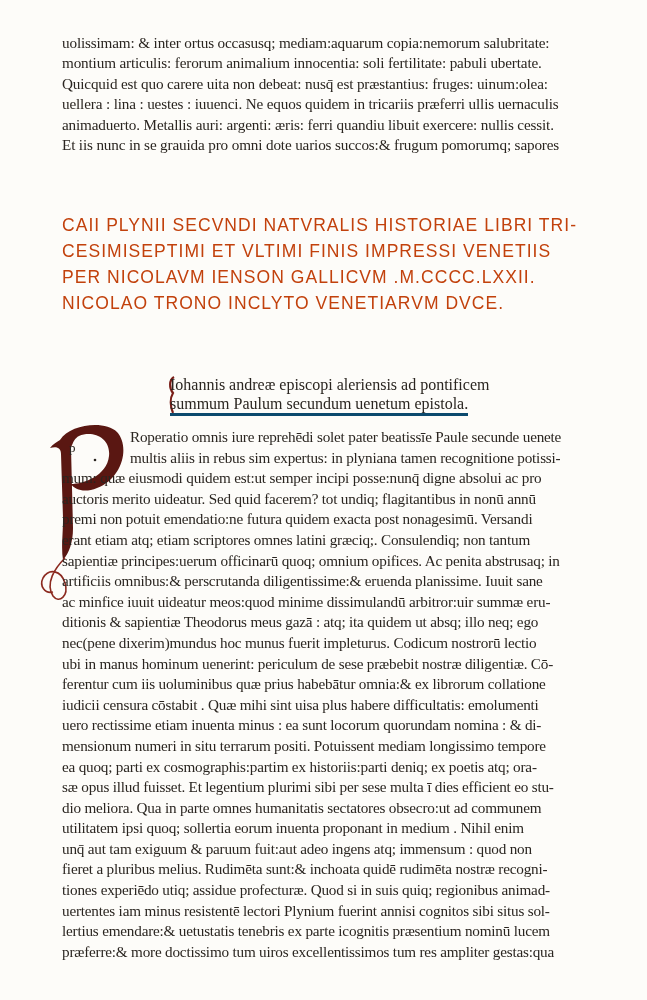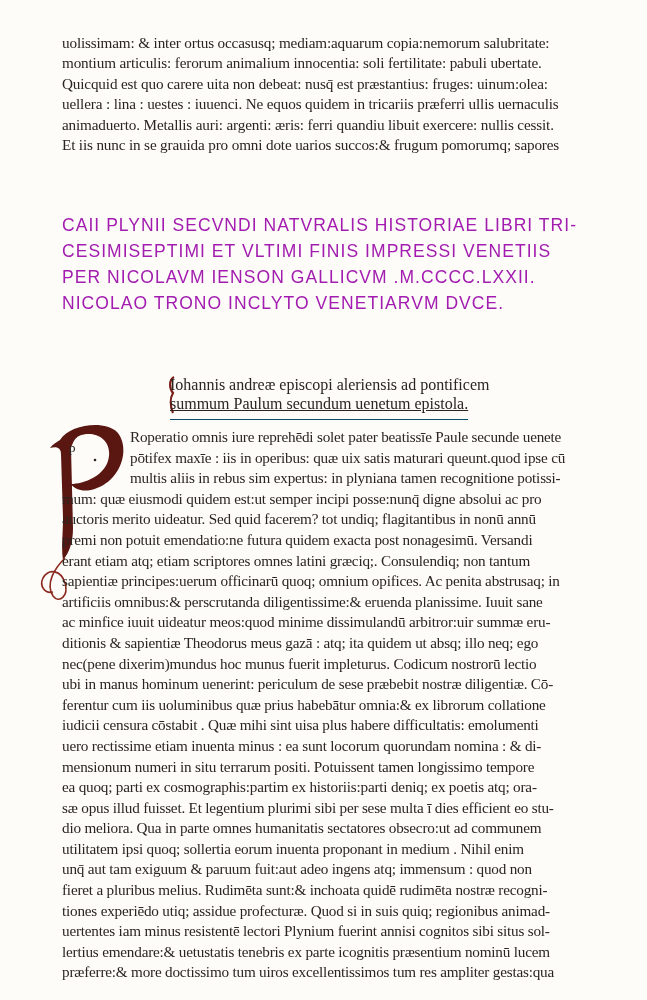--- a/index.html
+++ b/index.html
@@ -13,29 +13,29 @@
     .page { position: absolute; left: 0; top: 0; width: 572px; height: 1000px; }
     .block-top {
       position: absolute; left: 62px; top: 33px; width: 560px;
       font-size: 15.2px; line-height: 20.4px; letter-spacing: -0.15px;
     }
     .line { white-space: nowrap; display: block; }
     .colophon {
       position: absolute; left: 62px; top: 212px; width: 560px;
       font-family: "Liberation Sans", "DejaVu Sans", sans-serif;
       font-size: 17.5px; line-height: 26px; letter-spacing: 1.05px;
-      color: #a21caf;
+      color: #c2410c;
     }
     .colophon .line { text-align: justify; }
     .epistle-heading {
       position: absolute; left: 170px; top: 375px; width: 360px;
       font-size: 16px; line-height: 19px;
     }
     .epistle-heading .line.underline {
-      border-bottom: 1px solid #0c4a6e; padding-bottom: 6px; display: inline-block; text-decoration: underline;
+      border-bottom: 3px solid #0c4a6e; padding-bottom: 0; display: inline-block;
     }
     .heading-bracket {
       position: absolute; left: 167px; top: 376px; width: 10px; height: 38px;
     }
     .body-text {
       position: absolute; left: 62px; top: 427px; width: 562px;
       font-size: 15.2px; line-height: 20.6px; letter-spacing: -0.2px;
     }
     .body-text .line.indent { padding-left: 68px; }
     .initial {
@@ -77,36 +77,35 @@
 
   <svg class="initial" viewBox="0 0 95 190">
     <path d="M25 22 C35 6, 70 2, 82 14 C95 28, 88 60, 62 70 C50 75, 40 72, 36 66 C48 66, 72 58, 74 38 C76 20, 58 12, 44 18 C40 20, 38 24, 36 30 L38 110 C38 125, 34 135, 28 142 C26 130, 28 118, 28 100 L26 36 C26 30, 22 28, 15 30 C18 26, 22 24, 25 22 Z" fill="#5a1712"></path>
     <path d="M30 140 C20 150, 10 165, 18 178 C24 186, 34 178, 30 165 C26 152, 14 150, 8 160 C4 168, 10 176, 18 174" stroke="#8c2a20" stroke-width="1.6" fill="none"></path>
     <circle cx="60" cy="42" r="1.3" fill="#2a2520"></circle>
   </svg>
   <span class="guide-letter">p</span>
 
   <div class="body-text">
     <span class="line indent">Roperatio omnis iure reprehēdi solet pater beatissīe Paule secunde uenete</span>
-    <span class="line indent">pōtifex maxīe : iis in operibus: quæ uix satis maturari queunt.quod ipse cū</span>
     <span class="line indent">multis aliis in rebus sim expertus: in plyniana tamen recognitione potissi-</span>
     <span class="line">mum: quæ eiusmodi quidem est:ut semper incipi posse:nunq̄ digne absolui ac pro</span>
     <span class="line">auctoris merito uideatur.  Sed quid facerem? tot undiq; flagitantibus in nonū annū</span>
     <span class="line">premi non potuit emendatio:ne futura quidem exacta post nonagesimū.  Versandi</span>
     <span class="line">erant etiam atq; etiam scriptores omnes latini græciq;.  Consulendiq; non tantum</span>
     <span class="line">sapientiæ principes:uerum officinarū quoq; omnium opifices.  Ac penita abstrusaq; in</span>
     <span class="line">artificiis omnibus:&amp; perscrutanda diligentissime:&amp; eruenda planissime.  Iuuit sane</span>
     <span class="line">ac minfice iuuit uideatur meos:quod minime dissimulandū arbitror:uir summæ eru-</span>
     <span class="line">ditionis &amp; sapientiæ  Theodorus meus gazā : atq; ita quidem ut absq; illo neq; ego</span>
     <span class="line">nec(pene dixerim)mundus hoc munus fuerit impleturus.  Codicum nostrorū lectio</span>
     <span class="line">ubi in manus hominum uenerint: periculum de sese præbebit nostræ diligentiæ.  Cō-</span>
     <span class="line">ferentur cum iis uoluminibus quæ prius habebātur omnia:&amp; ex librorum collatione</span>
     <span class="line">iudicii censura cōstabit .  Quæ mihi sint uisa plus habere difficultatis: emolumenti</span>
     <span class="line">uero rectissime etiam inuenta  minus :  ea sunt locorum quorundam nomina : &amp; di-</span>
-    <span class="line">mensionum numeri in situ terrarum positi.  Potuissent tamen  longissimo tempore</span>
+    <span class="line">mensionum numeri in situ terrarum positi.  Potuissent mediam  longissimo tempore</span>
     <span class="line">ea quoq; parti ex cosmographis:partim ex historiis:parti deniq; ex poetis atq; ora-</span>
     <span class="line">sæ opus illud fuisset.  Et legentium plurimi sibi per sese multa ī dies efficient eo  stu-</span>
     <span class="line">dio meliora.  Qua in parte omnes humanitatis sectatores obsecro:ut ad communem</span>
     <span class="line">utilitatem ipsi quoq; sollertia eorum inuenta  proponant  in  medium .  Nihil enim</span>
     <span class="line">unq̄ aut tam exiguum  &amp; paruum fuit:aut adeo ingens atq; immensum : quod non</span>
     <span class="line">fieret a pluribus melius.  Rudimēta sunt:&amp; inchoata quidē rudimēta nostræ recogni-</span>
     <span class="line">tiones experiēdo utiq; assidue profecturæ.  Quod si in suis quiq; regionibus animad-</span>
     <span class="line">uertentes iam minus resistentē lectori  Plynium fuerint annisi cognitos sibi situs sol-</span>
     <span class="line">lertius emendare:&amp; uetustatis tenebris ex parte icognitis  præsentium nominū lucem</span>
     <span class="line">præferre:&amp; more doctissimo tum uiros excellentissimos tum res ampliter gestas:qua</span>

